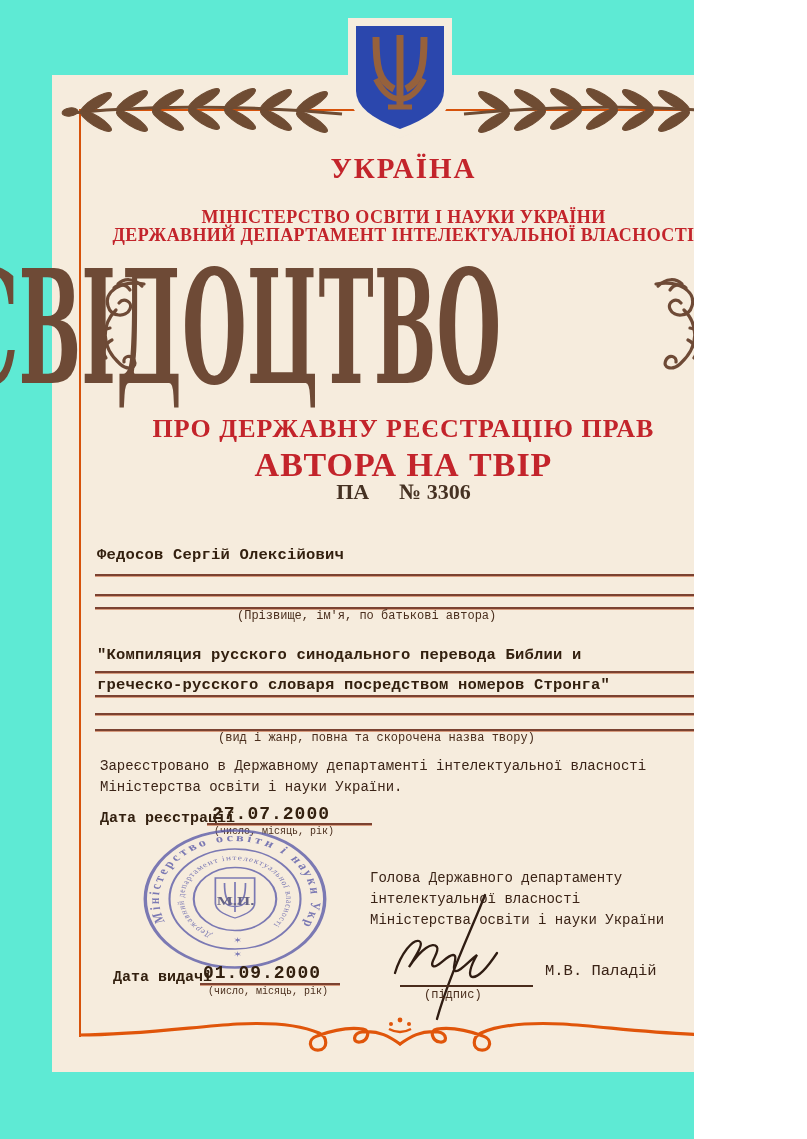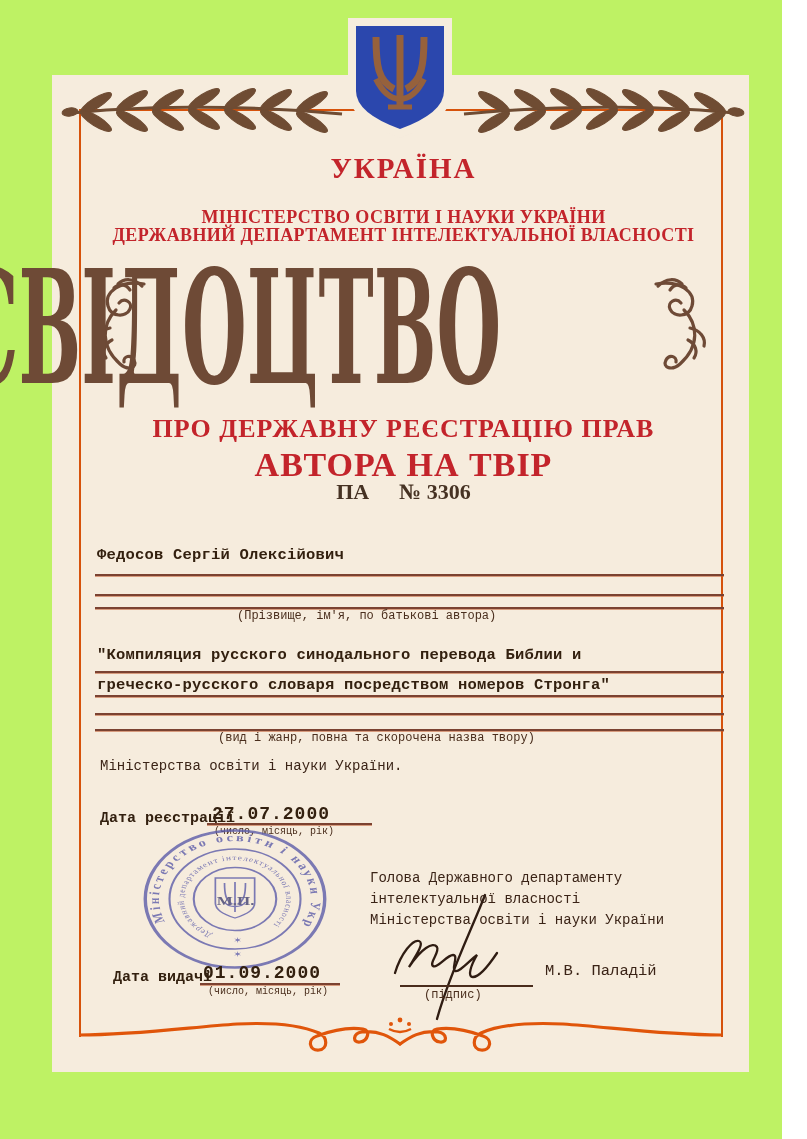--- a/index.html
+++ b/index.html
@@ -1,16 +1,16 @@
 <!DOCTYPE html>
 <html><head>
 <meta charset="utf-8">
 <style>
   html,body{margin:0;padding:0;}
-  .page{position:relative;width:782px;height:1139px;background:#bef264;overflow:hidden;
+  .page{position:relative;width:694px;height:1139px;background:#5eead4;overflow:hidden;
         font-family:"Liberation Serif",serif;}
   .paper{position:absolute;left:52px;top:75px;width:697px;height:997px;background:#f6ecdd;}
   .frame{position:absolute;left:79px;top:109px;width:640px;height:926px;
          border:2px solid #d6520b;border-bottom:none;}
   .abs{position:absolute;}
   .cw{left:0;width:807px;text-align:center;}
   .red{color:#c3242b;}
   .serifb{font-family:"Liberation Serif",serif;font-weight:bold;}
   .mono{font-family:"Liberation Mono",monospace;color:#3b2417;}
   .monob{font-family:"Liberation Mono",monospace;font-weight:bold;color:#33200f;}
@@ -144,20 +144,21 @@
 
   <div class="abs field monob" style="left:97px;top:646px;">"Компиляция русского синодального перевода Библии и</div>
   <div class="fline" style="left:95px;top:671px;width:629px;"></div>
   <div class="abs field monob" style="left:97px;top:676px;">греческо-русского словаря посредством номеров Стронга"</div>
   <div class="fline" style="left:95px;top:695px;width:629px;"></div>
   <div class="fline" style="left:95px;top:713px;width:629px;"></div>
   <div class="fline" style="left:95px;top:729px;width:629px;"></div>
   <div class="abs cap" style="left:218px;top:731px;">(вид і жанр, повна  та скорочена назва твору)</div>
 
   <div class="abs mono body14" style="left:100px;top:756px;">
+    <div>Зареєстровано в Державному департаменті інтелектуальної власності</div>
     <div>Міністерства освіти і науки України.</div>
   </div>
   <div class="abs monob datelbl" style="left:100px;top:810px;">Дата реєстрації</div>
   <div class="abs monob dateval" style="left:212px;top:804px;">27.07.2000</div>
   <div class="fline" style="left:207px;top:823px;width:165px;"></div>
   <div class="abs capsm" style="left:214px;top:826px;">(число, місяць, рік)</div>
 
   <div class="abs mono body14" style="left:370px;top:868px;">
     <div>Голова Державного департаменту</div>
     <div>інтелектуальної власності</div>

